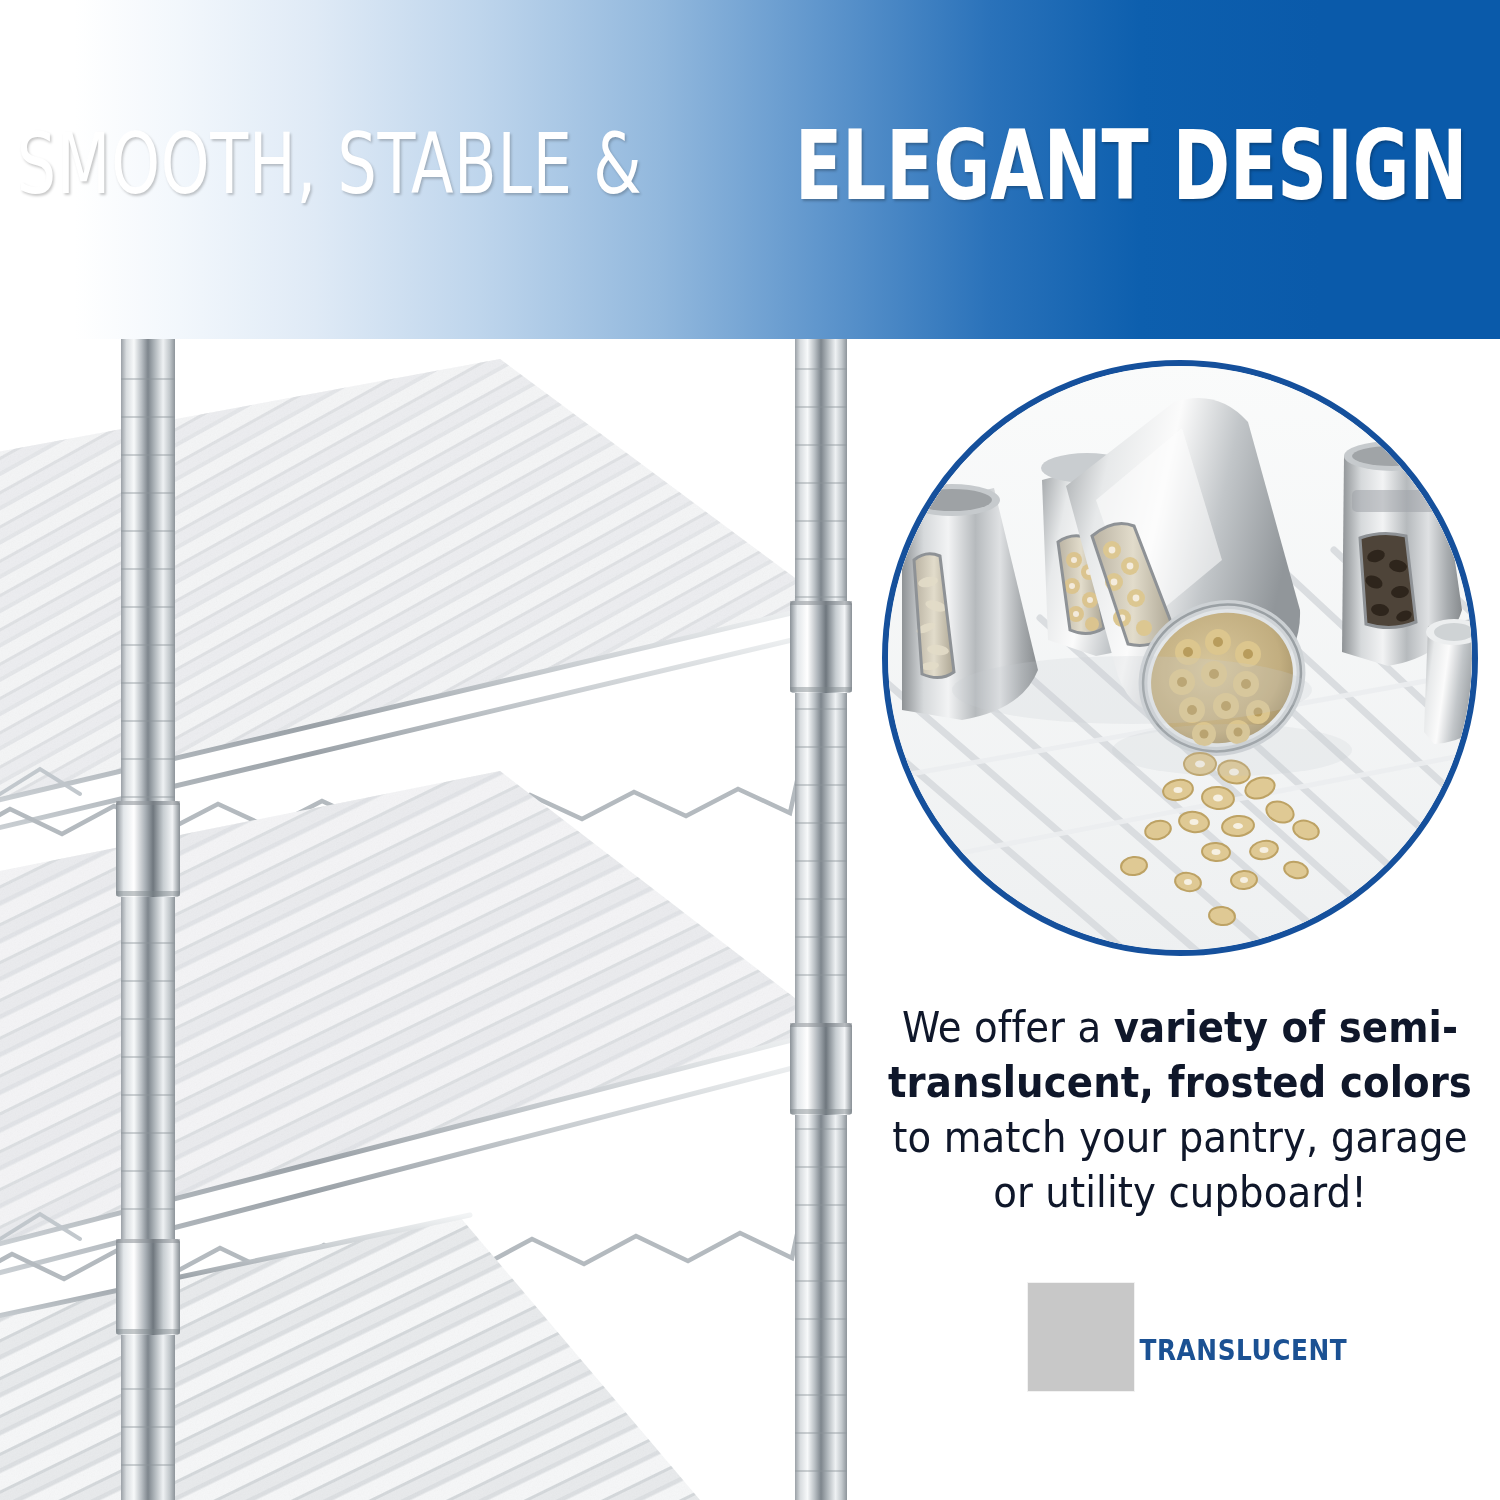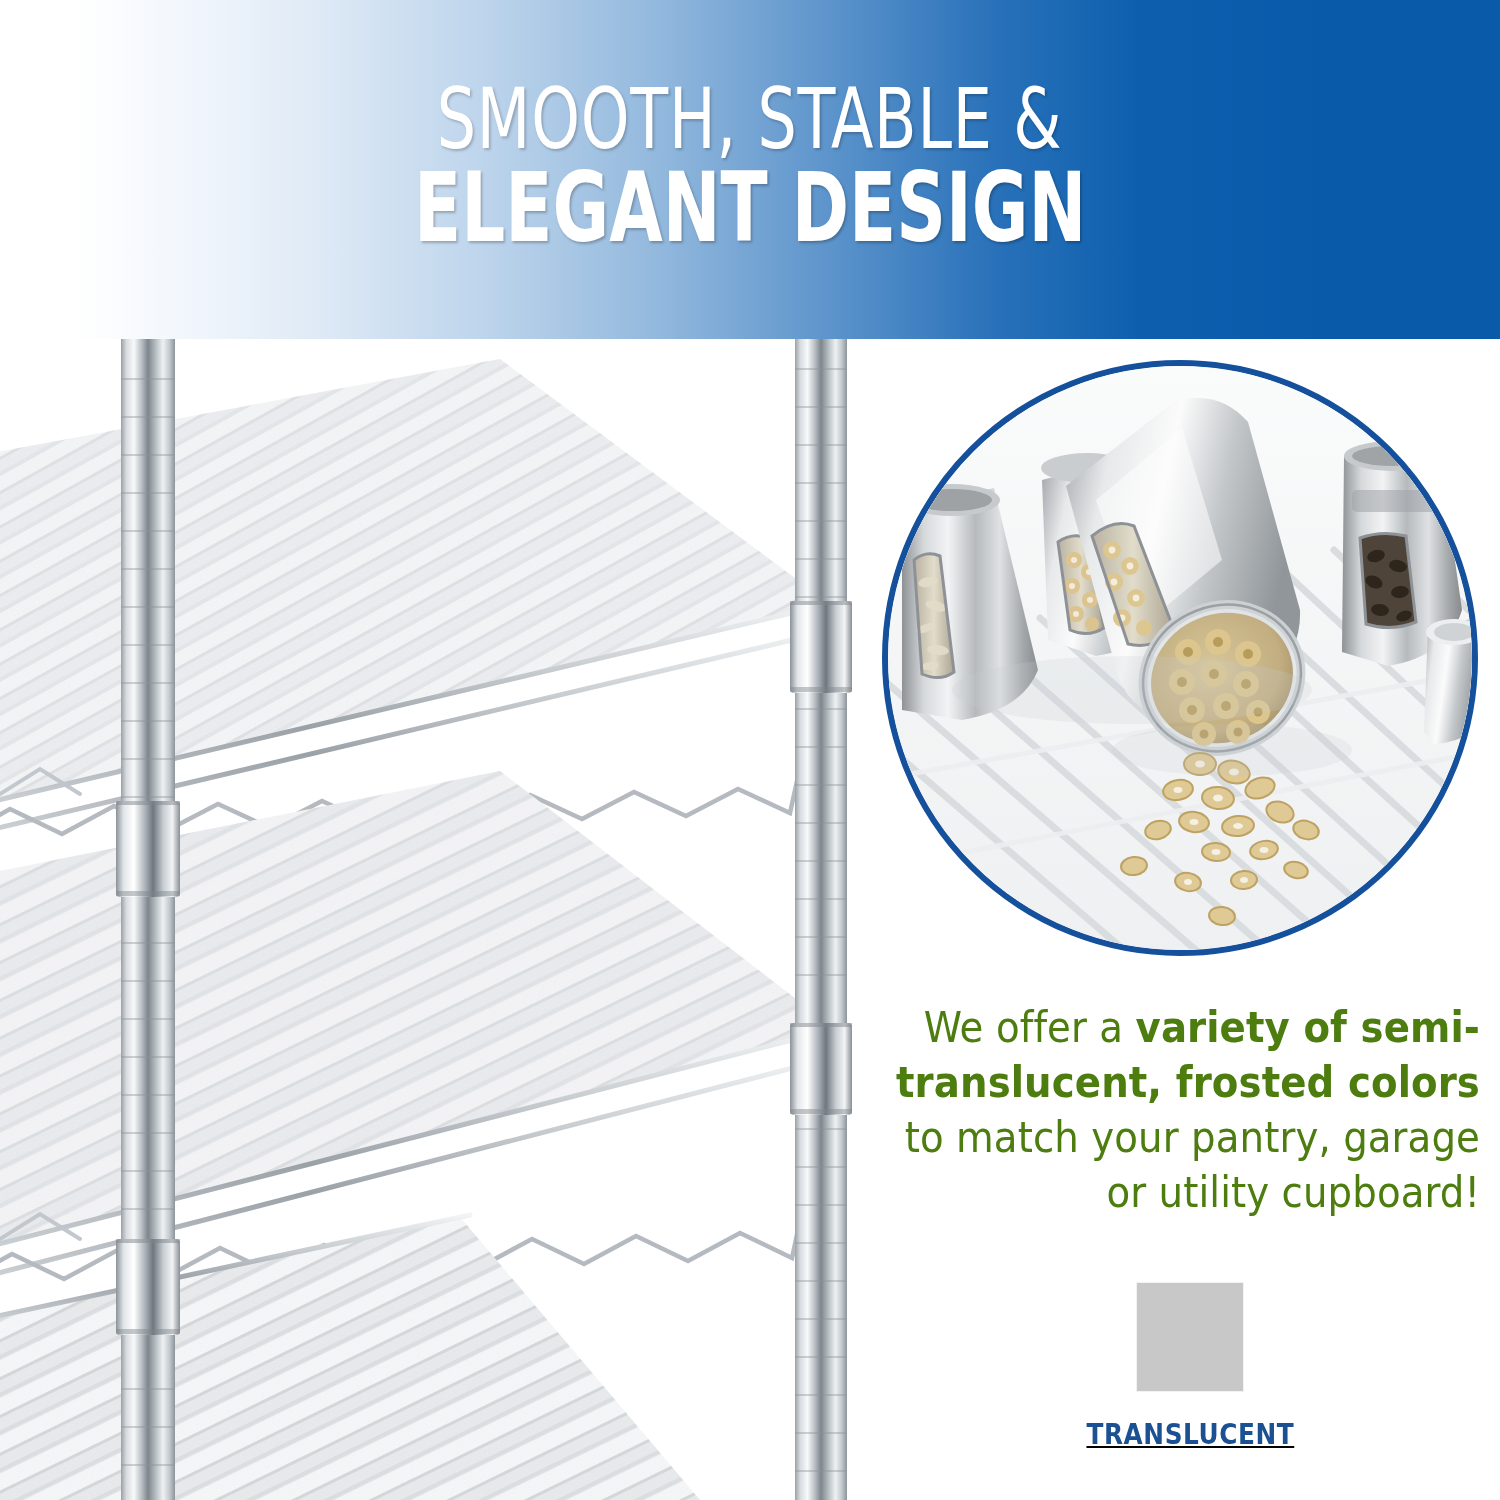--- a/index.html
+++ b/index.html
@@ -16,21 +16,21 @@
   .banner{
     position:absolute;left:0;top:0;width:1500px;height:339px;
     background:linear-gradient(to right,
       #ffffff 0%, #ffffff 5%, #f2f7fc 12%, #dfeaf6 21%,
       #bed5ec 32%, #92b8dd 44%, #5e95cc 55%, #2a72ba 66%,
       #0d5fae 76%, #0a5aaa 88%, #0a5aaa 100%);
     overflow:hidden;
   }
   .banner-inner{
     position:absolute;left:0;top:0;width:1500px;height:339px;
-    display:flex;flex-direction:column;align-items:center;justify-content:center;
+    display:flex;align-items:center;justify-content:center;
     padding-bottom:6px;box-sizing:border-box;
   }
   .headline-1{
     color:#ffffff;
     font-family:"Liberation Sans Narrow","DejaVu Sans Condensed","Liberation Sans",sans-serif;
     font-weight:400;
     font-size:84px;
     line-height:0.96;
     letter-spacing:1px;
     transform:scaleX(0.82);
@@ -67,36 +67,36 @@
     border:6px solid #15509c;
     box-sizing:border-box;
     overflow:hidden;
     background:#f4f5f6;
   }
   .circ-svg{position:absolute;left:-6px;top:-6px;width:596px;height:596px;}
 
   
   .copy{
     position:absolute;left:880px;top:1000px;width:600px;
-    text-align:right;
-    color:#4d7c0f;
+    text-align:center;
+    color:#0f172a;
     font-family:"Liberation Sans Narrow","DejaVu Sans Condensed","Liberation Sans",sans-serif;
     font-size:43px;
     line-height:1.28;
     font-weight:400;
     letter-spacing:0.1px;
   }
   .copy b{font-weight:700;}
 
   
   .swatches{
     position:absolute;left:930px;top:1283px;width:520px;
     display:flex;justify-content:center;gap:112px;
   }
-  .swatch-item{display:flex;flex-direction:column;align-items:center;text-decoration:underline;}
+  .swatch-item{display:flex;flex-direction:row;align-items:center;}
   .swatch-chip{
     width:106px;height:108px;
     box-shadow:0 0 0 1px rgba(0,0,0,0.05);
   }
   .swatch-label{
     margin-top:26px;
     color:#1b5193;
     font-family:"Liberation Sans Narrow","DejaVu Sans Condensed","Liberation Sans",sans-serif;
     font-weight:700;
     font-size:29px;

